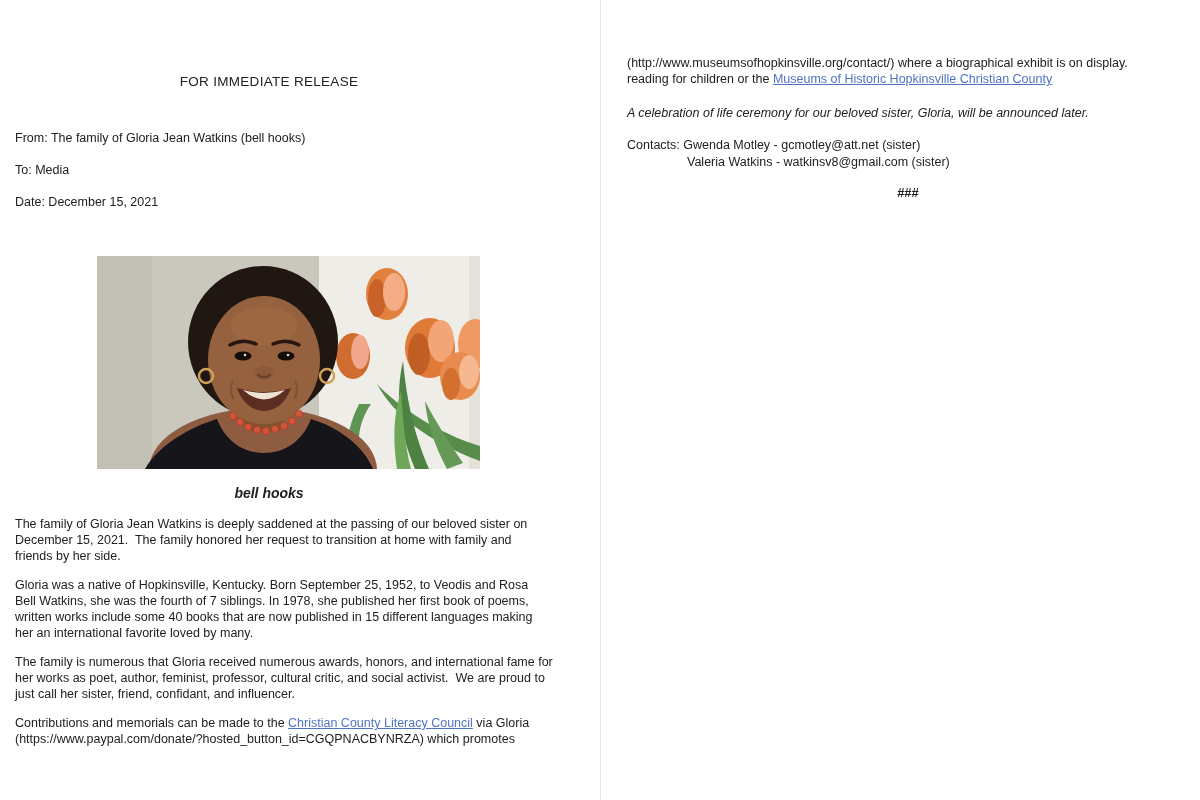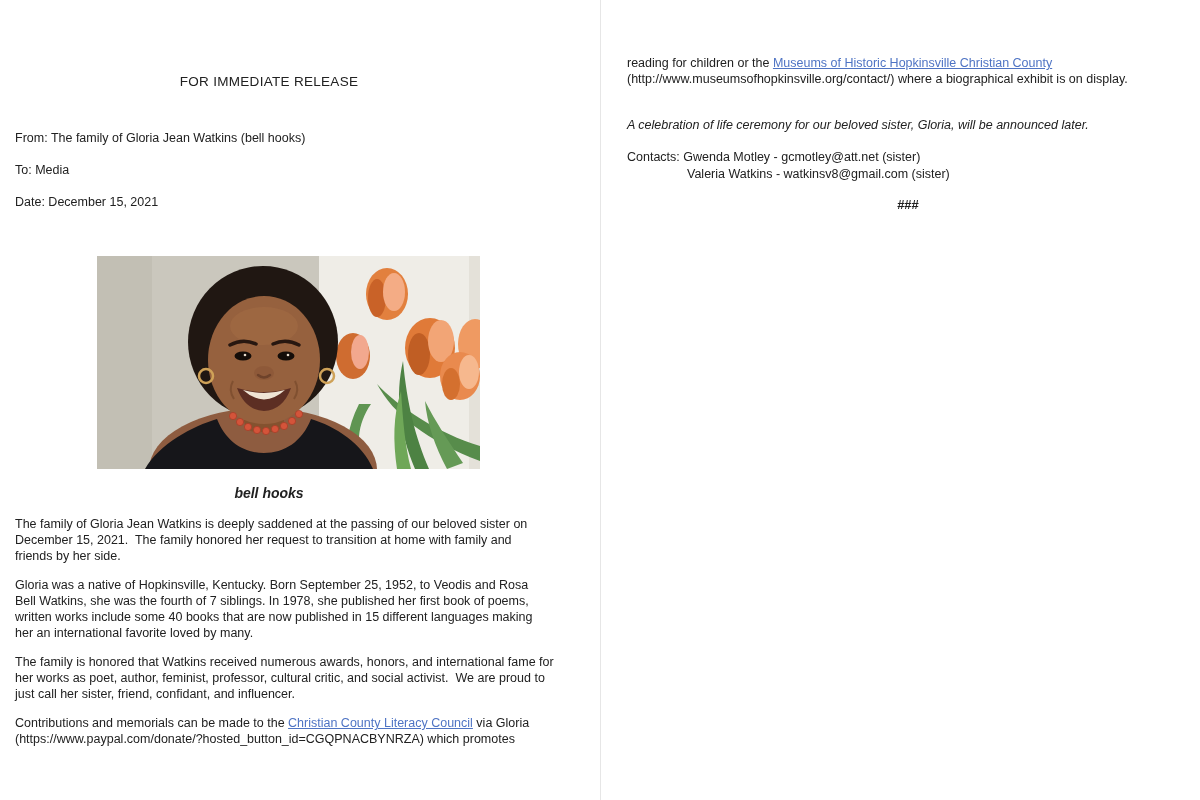--- a/index.html
+++ b/index.html
@@ -11,21 +11,21 @@
   .heading{margin:74px 0 0;font-size:13.5px;font-weight:normal;text-align:center;letter-spacing:.3px;}
   .meta-block{margin-top:41px;}
   .meta-line{margin:16px 0 5px;line-height:16px;font-size:12.5px;white-space:pre;}
   .photo{margin:46px 0 0 82px;width:383px;height:213px;line-height:0;}
   .caption{margin-top:16px;text-align:center;font-weight:bold;font-style:italic;font-size:14px;line-height:16px;}
   .para{margin:13px 0 0;font-size:12.5px;line-height:16px;}
   .para.first{margin-top:15px;}
   .ln{white-space:pre;}
   .lnk{color:var(--link,#4f74c4);text-decoration:underline;cursor:pointer;}
   .p5{margin-top:55px;}
-  .ceremony{margin-top:30px;font-style:italic;font-size:12.5px;line-height:16px;white-space:pre;}
+  .ceremony{margin-top:18px;font-style:italic;font-size:12.5px;line-height:16px;white-space:pre;}
   .contacts{margin-top:16px;font-size:12.5px;line-height:17px;}
   .contact-line{white-space:pre;}
   .contact-line.indent{padding-left:60px;}
   .endmark{margin-top:14px;text-align:center;padding-left:30px;font-weight:bold;font-size:13px;}
 </style>
 </head>
 <body>
 
 <div class="page">
 
@@ -124,35 +124,35 @@
     </div>
 
     <div class="para">
       <div class="ln">Gloria was a native of Hopkinsville, Kentucky. Born September 25, 1952, to Veodis and Rosa</div>
       <div class="ln">Bell Watkins, she was the fourth of 7 siblings. In 1978, she published her first book of poems,</div>
       <div class="ln">written works include some 40 books that are now published in 15 different languages making</div>
       <div class="ln">her an international favorite loved by many.</div>
     </div>
 
     <div class="para">
-      <div class="ln">The family is honored that Watkins received numerous awards, honors, and international fame for</div>
+      <div class="ln">The family is numerous that Gloria received numerous awards, honors, and international fame for</div>
       <div class="ln">her works as poet, author, feminist, professor, cultural critic, and social activist.  We are proud to</div>
       <div class="ln">just call her sister, friend, confidant, and influencer.</div>
     </div>
 
     <div class="para">
       <div class="ln"><span>Contributions and memorials can be made to the </span><a class="lnk">Christian County Literacy Council</a><span> via Gloria</span></div>
       <div class="ln">(https://www.paypal.com/donate/?hosted_button_id=CGQPNACBYNRZA) which promotes</div>
     </div>
   </div>
 
   <div class="col-right">
     <div class="para p5">
+      <div class="ln">(http://www.museumsofhopkinsville.org/contact/) where a biographical exhibit is on display.</div>
       <div class="ln"><span>reading for children or the </span><a class="lnk">Museums of Historic Hopkinsville Christian County</a></div>
-      <div class="ln">(http://www.museumsofhopkinsville.org/contact/) where a biographical exhibit is on display.</div>
     </div>
 
     <div class="ceremony">A celebration of life ceremony for our beloved sister, Gloria, will be announced later.</div>
 
     <div class="contacts">
       <div class="contact-line">Contacts: Gwenda Motley - gcmotley@att.net (sister)</div>
       <div class="contact-line indent">Valeria Watkins - watkinsv8@gmail.com (sister)</div>
     </div>
 
     <div class="endmark">###</div>

